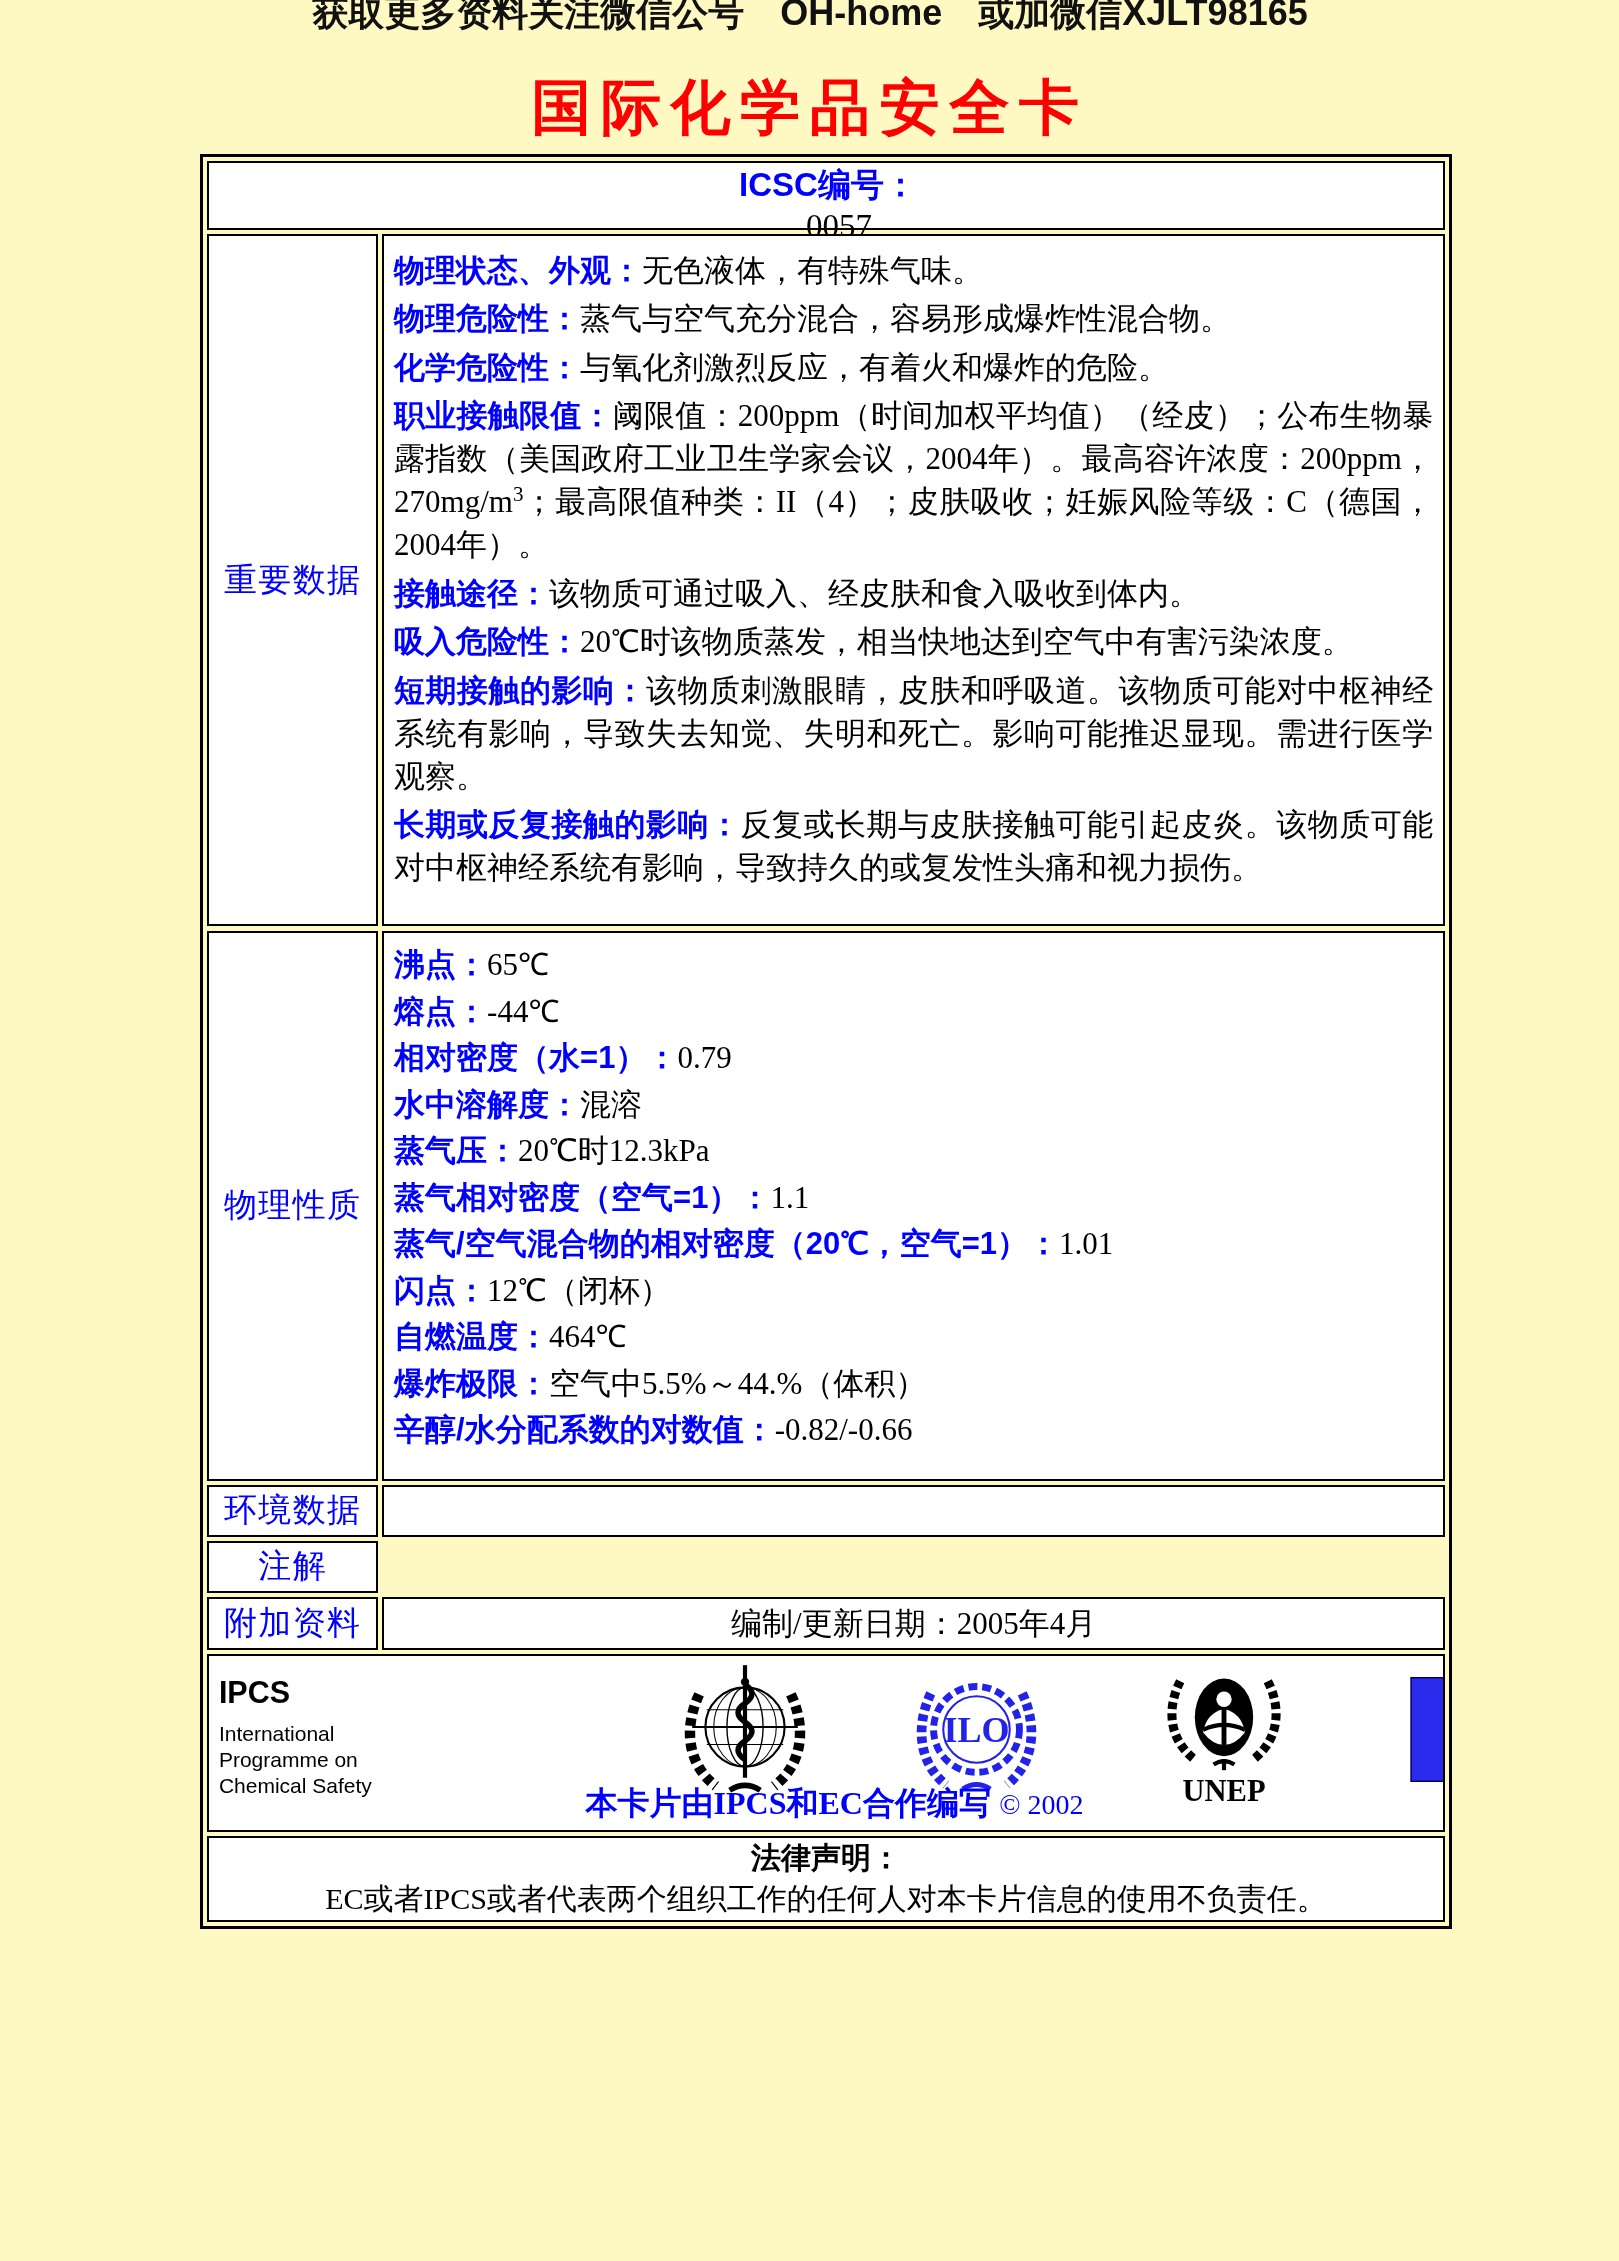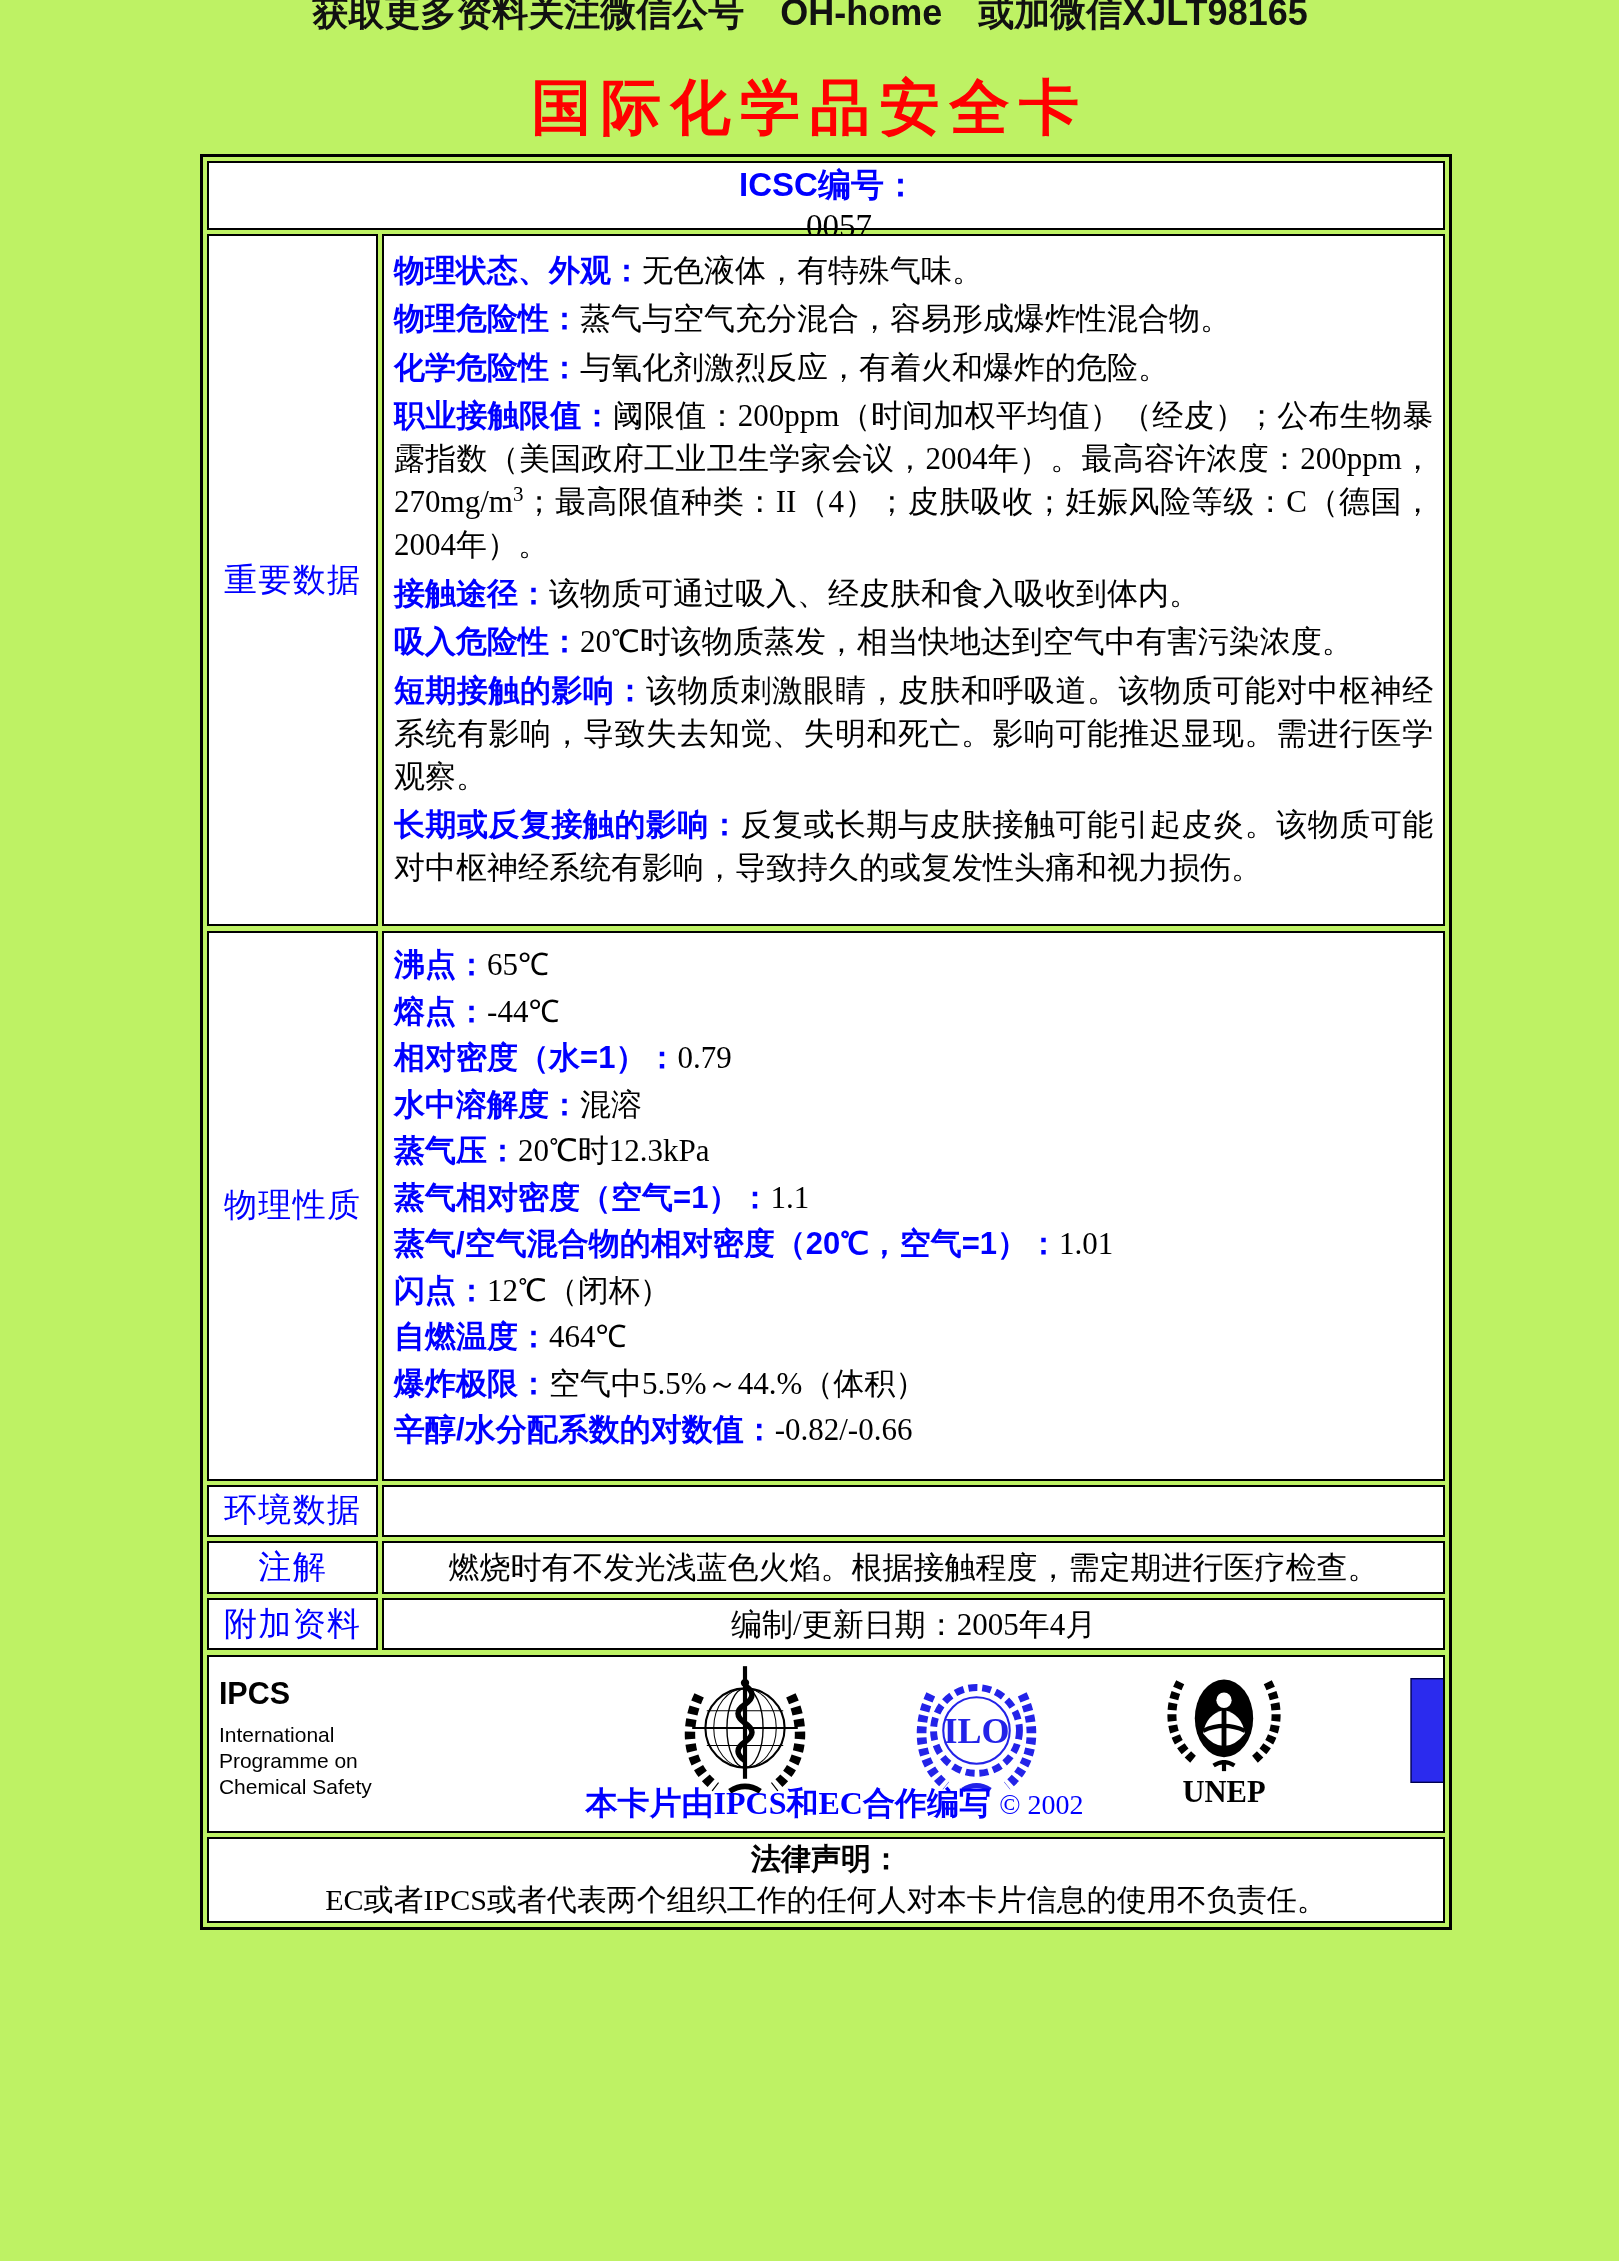--- a/index.html
+++ b/index.html
@@ -1,16 +1,16 @@
 <!DOCTYPE html>
 <html style="font-size:11px"><head>
 <meta charset="utf-8">
 <style>
   html,body{margin:0;padding:0;background:#fff;}
-  .page{position:relative;width:1620px;height:2261px;background:#bef264;overflow:hidden;
+  .page{position:relative;width:1620px;height:2261px;background:#fef9c3;overflow:hidden;
         font-family:"Liberation Serif",serif;color:#000;}
 
   
   .watermark{position:absolute;top:-11px;left:0;width:100%;text-align:center;
              font-family:"Liberation Sans",sans-serif;font-weight:600;font-size:36px;
              color:#111;white-space:nowrap;}
 
   
   .doc-title{position:absolute;top:68px;left:0;width:100%;margin:0;text-align:center;
              font-size:60px;font-weight:bold;letter-spacing:9.7px;color:#ff0000;
@@ -124,23 +124,20 @@
         <span>环境数据</span>
       </div>
       <div class="cell content">
         <p></p>
       </div>
     </div>
 
     <div class="row slim">
       <div class="cell side">
         <span>注解</span>
-      </div>
-      <div class="cell content">
-        <p>燃烧时有不发光浅蓝色火焰。根据接触程度，需定期进行医疗检查。</p>
       </div>
     </div>
 
     <div class="row slim">
       <div class="cell side">
         <span>附加资料</span>
       </div>
       <div class="cell content">
         <p>编制/更新日期：2005年4月</p>
       </div>

